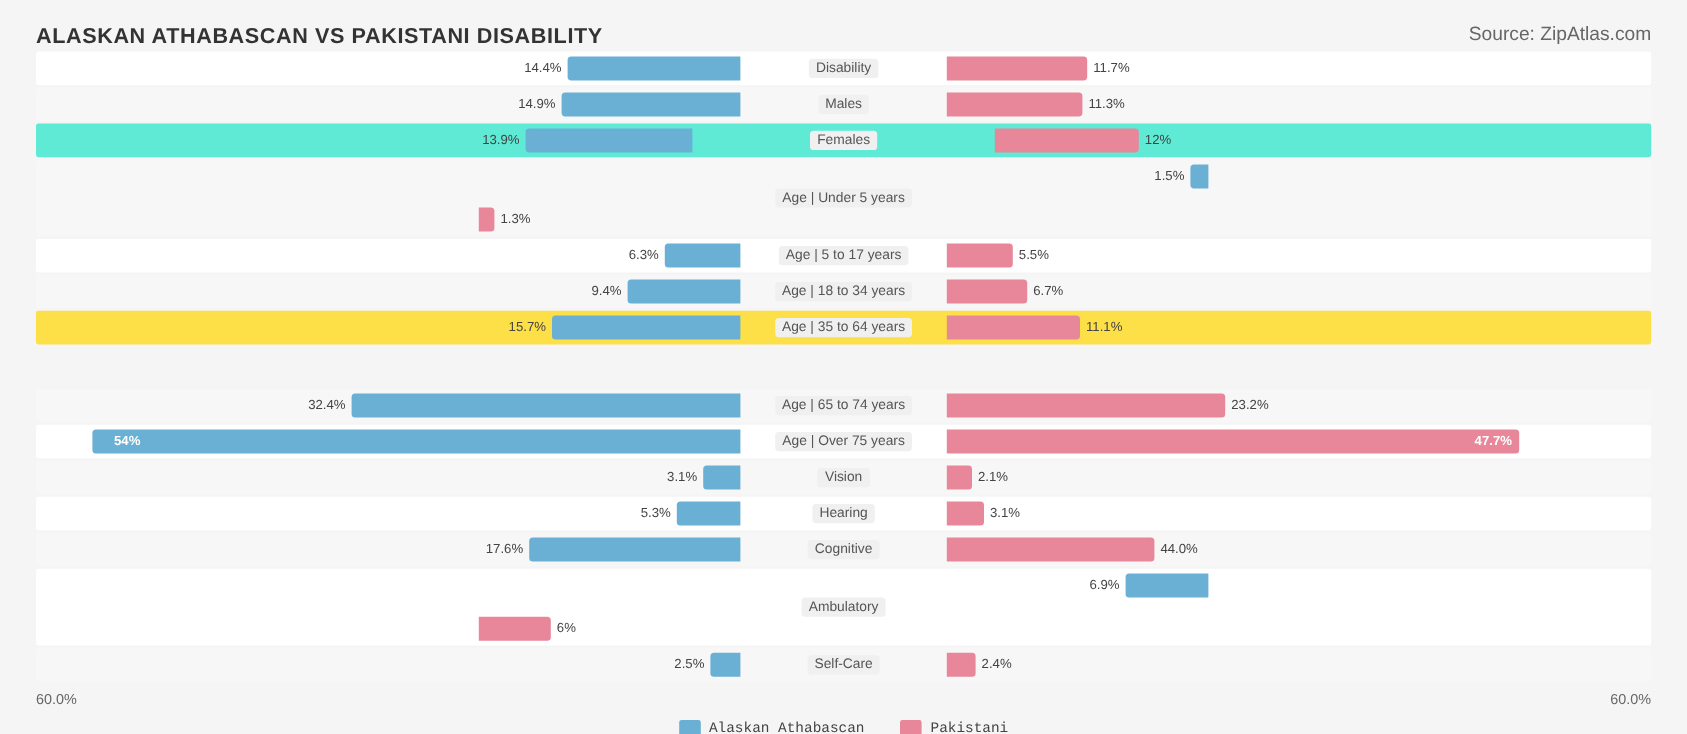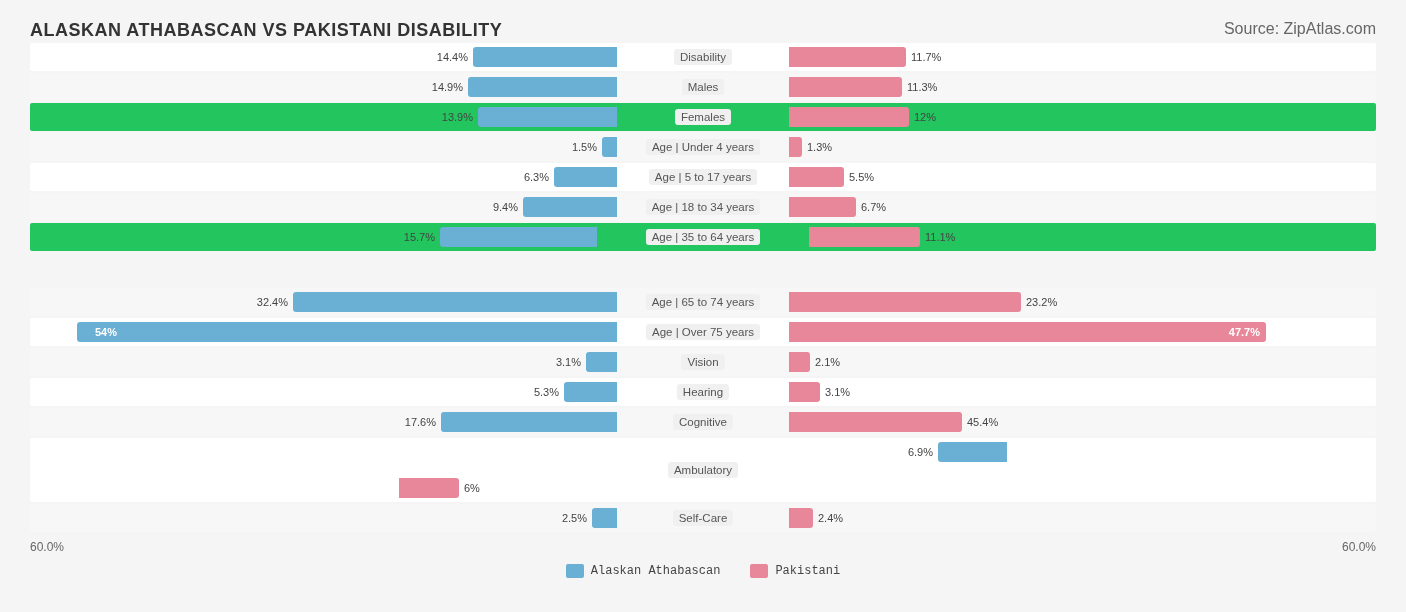--- a/index.html
+++ b/index.html
@@ -194,40 +194,40 @@
           <div class="bar-blue" style="width: 149px; border-radius: 3px 0px 0px 3px;"></div>
         </div>
         <div class="label-section">
           <span class="row-label">Males</span>
         </div>
         <div class="right-section">
           <div class="bar-pink" style="width: 113px; border-radius: 0px 3px 3px 0px;"></div>
           <span class="bar-value-right">11.3%</span>
         </div>
       </div>
-      <div class="bar-row" style="background: #22c55e;">
+      <div class="bar-row" style="background: #5eead4; gap: 40px;">
         <div class="left-section">
           <span class="bar-value-left">13.9%</span>
           <div class="bar-blue" style="width: 139px; border-radius: 3px 0px 0px 3px;"></div>
         </div>
         <div class="label-section">
           <span class="row-label">Females</span>
         </div>
         <div class="right-section">
           <div class="bar-pink" style="width: 120px; border-radius: 0px 3px 3px 0px;"></div>
           <span class="bar-value-right">12%</span>
         </div>
       </div>
-      <div class="bar-row" style="background: rgb(247, 247, 247);">
+      <div class="bar-row" style="background: rgb(247, 247, 247); flex-direction: column;">
         <div class="left-section">
           <span class="bar-value-left">1.5%</span>
           <div class="bar-blue" style="width: 15px; border-radius: 3px 0px 0px 3px;"></div>
         </div>
         <div class="label-section">
-          <span class="row-label">Age | Under 4 years</span>
+          <span class="row-label">Age | Under 5 years</span>
         </div>
         <div class="right-section">
           <div class="bar-pink" style="width: 13px; border-radius: 0px 3px 3px 0px;"></div>
           <span class="bar-value-right">1.3%</span>
         </div>
       </div>
       <div class="bar-row" style="background: rgb(255, 255, 255);">
         <div class="left-section">
           <span class="bar-value-left">6.3%</span>
           <div class="bar-blue" style="width: 63px; border-radius: 3px 0px 0px 3px;"></div>
@@ -246,21 +246,21 @@
           <div class="bar-blue" style="width: 94px; border-radius: 3px 0px 0px 3px;"></div>
         </div>
         <div class="label-section">
           <span class="row-label">Age | 18 to 34 years</span>
         </div>
         <div class="right-section">
           <div class="bar-pink" style="width: 67px; border-radius: 0px 3px 3px 0px;"></div>
           <span class="bar-value-right">6.7%</span>
         </div>
       </div>
-      <div class="bar-row" style="background: #22c55e; gap: 20px;">
+      <div class="bar-row" style="background: #fde047;">
         <div class="left-section">
           <span class="bar-value-left">15.7%</span>
           <div class="bar-blue" style="width: 157px; border-radius: 3px 0px 0px 3px;"></div>
         </div>
         <div class="label-section">
           <span class="row-label">Age | 35 to 64 years</span>
         </div>
         <div class="right-section">
           <div class="bar-pink" style="width: 111px; border-radius: 0px 3px 3px 0px;"></div>
           <span class="bar-value-right">11.1%</span>
@@ -323,21 +323,21 @@
       <div class="bar-row" style="background: rgb(247, 247, 247);">
         <div class="left-section">
           <span class="bar-value-left">17.6%</span>
           <div class="bar-blue" style="width: 176px; border-radius: 3px 0px 0px 3px;"></div>
         </div>
         <div class="label-section">
           <span class="row-label">Cognitive</span>
         </div>
         <div class="right-section">
           <div class="bar-pink" style="width: 173px; border-radius: 0px 3px 3px 0px;"></div>
-          <span class="bar-value-right">45.4%</span>
+          <span class="bar-value-right">44.0%</span>
         </div>
       </div>
       <div class="bar-row" style="background: rgb(255, 255, 255); flex-direction: column;">
         <div class="left-section">
           <span class="bar-value-left">6.9%</span>
           <div class="bar-blue" style="width: 69px; border-radius: 3px 0px 0px 3px;"></div>
         </div>
         <div class="label-section">
           <span class="row-label">Ambulatory</span>
         </div>

